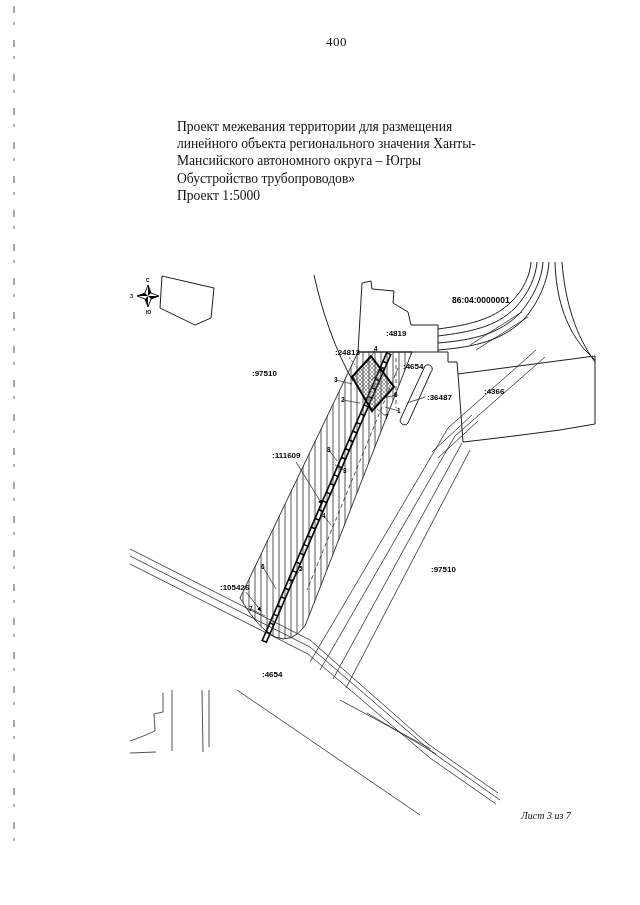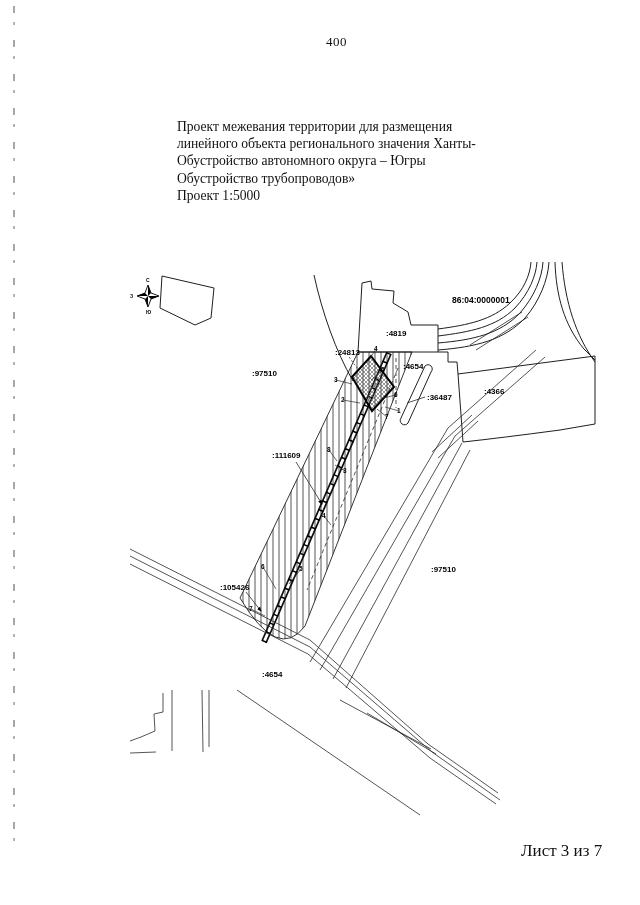--- a/index.html
+++ b/index.html
@@ -13,42 +13,42 @@
     opacity:.75;
   }
   .page-number{
     position:absolute;left:326px;top:34px;font-size:13px;letter-spacing:.5px;
   }
   .header-block{
     position:absolute;left:133px;top:118px;width:345px;
     font-size:13.6px;line-height:17.2px;margin-left:44px;
   }
   .footer-sheet{
-    position:absolute;left:521px;top:841px;font-size:17px;
+    position:absolute;left:521px;top:810px;font-size:10px;font-style:italic;
   }
   svg.mapsvg{position:absolute;left:0;top:0;}
   svg .ln{stroke:#1f1f1f;stroke-width:1;fill:none;}
   svg .thin{stroke:#2a2a2a;stroke-width:.8;fill:none;}
   svg .dash{stroke:#2a2a2a;stroke-width:.8;fill:none;stroke-dasharray:4 3;}
   svg .poly{stroke:#1f1f1f;stroke-width:1;fill:#ffffff;}
   svg text.maplabel{font-family:"Liberation Sans",sans-serif;font-weight:bold;fill:#000;}
   svg text.ptlabel{font-family:"Liberation Sans",sans-serif;font-weight:bold;font-size:6.5px;fill:#000;}
   svg text.compass-letter{font-family:"Liberation Sans",sans-serif;font-weight:bold;font-size:5px;fill:#000;}
 </style>
 </head>
 <body>
 
 <div class="edge-dashes"></div>
 
 <div class="page-number">400</div>
 
 <div class="header-block" id="header-lines">
     <div>Проект межевания территории для размещения</div>
     <div>линейного объекта регионального значения Ханты-</div>
-    <div>Обустройство автономного округа – Югры</div>
+    <div>Мансийского автономного округа – Югры</div>
     <div>Обустройство трубопроводов»</div>
     <div>Проект 1:5000</div>
   </div>
 
 <svg class="mapsvg" width="640" height="905" viewBox="0 0 640 905">
   <defs>
     <pattern id="hatchV" patternUnits="userSpaceOnUse" width="6" height="10">
       <line x1="3" y1="0" x2="3" y2="10" stroke="#2a2a2a" stroke-width="0.8"></line>
     </pattern>
     <pattern id="xh" patternUnits="userSpaceOnUse" width="4" height="4">

